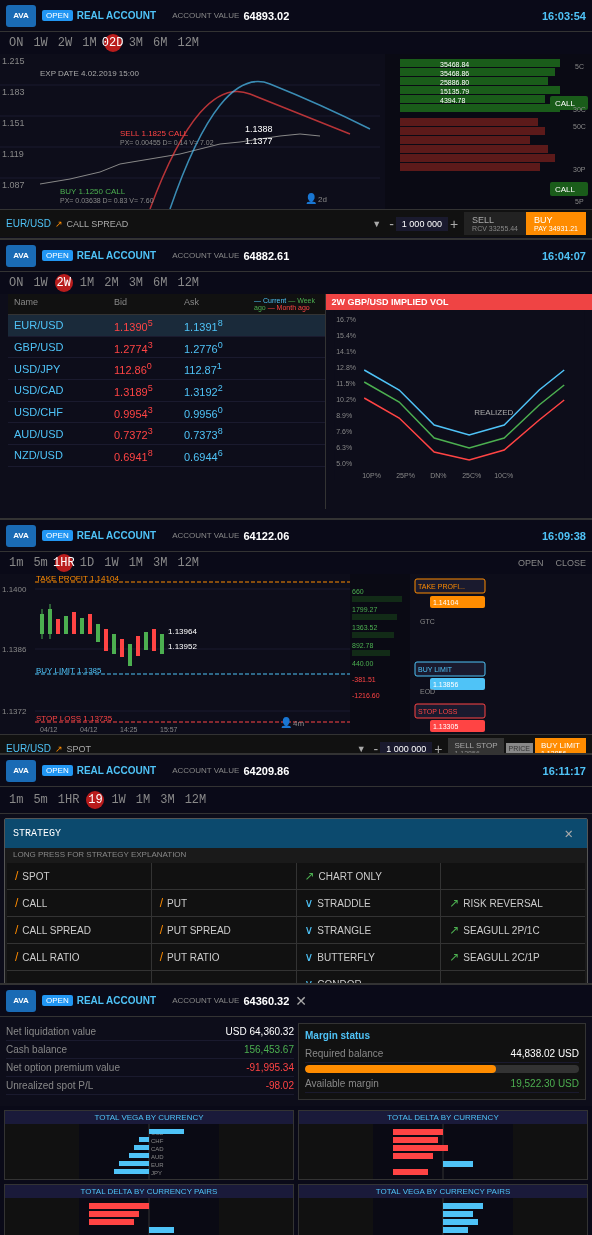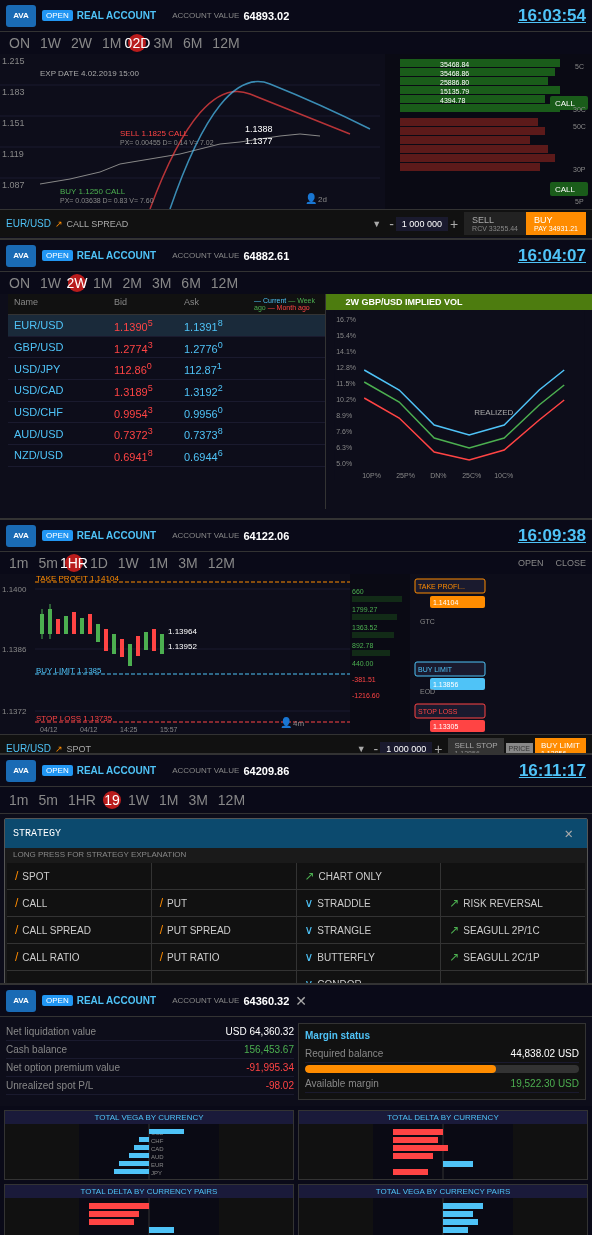--- a/index.html
+++ b/index.html
@@ -106,40 +106,40 @@
     .account-value {
       color: #fff;
       font-size: 11px;
       font-weight: bold;
       margin-left: 4px;
     }
 
     .time-display {
       margin-left: auto;
       color: #4fc3f7;
-      font-size: 17px;
+      font-size: 11px;
       font-weight: bold;
-      text-decoration: underline;
     }
 
     
     .timeframe-bar {
       display: flex;
       align-items: center;
       padding: 2px 6px;
       background: #0a0a18;
       height: 22px;
       gap: 4px;
     }
 
     .tf-btn {
       color: #888;
-      font-size: 14px;
+      font-size: 12px;
       cursor: pointer;
       padding: 1px 3px;
+      font-family: Liberation Mono, monospace;
     }
 
     .tf-btn.active {
       background: #b91c1c;
       color: #fff;
       border-radius: 50%;
       width: 18px;
       height: 18px;
       display: flex;
       align-items: center;
@@ -530,21 +530,21 @@
       </div>
 
       <div class="currency-row">
         <span class="currency-name">NZD/USD</span>
         <span class="bid-price">0.6941<sup style="font-size:9px;color:#ff4444;">8</sup></span>
         <span class="ask-price">0.6944<sup style="font-size:9px;color:#4fc3f7;">6</sup></span>
       </div>
     </div>
 
     <div class="right-col">
-      <div style="padding:3px 20px;background:#4d7c0f;font-size:9px;color:#fff;font-weight:bold;">2W GBP/USD IMPLIED VOL</div>
+      <div style="padding:3px 6px;background:#ef4444;font-size:9px;color:#fff;font-weight:bold;">2W GBP/USD IMPLIED VOL</div>
       <svg class="vol-svg" viewBox="0 0 250 170" style="width:100%;height:170px;">
         <rect width="250" height="170" fill="#0d0d1a"></rect>
 
         <text x="2" y="12" fill="#888" font-size="7">16.7%</text>
         <text x="2" y="28" fill="#888" font-size="7">15.4%</text>
         <text x="2" y="44" fill="#888" font-size="7">14.1%</text>
         <text x="2" y="60" fill="#888" font-size="7">12.8%</text>
         <text x="2" y="76" fill="#888" font-size="7">11.5%</text>
         <text x="2" y="92" fill="#888" font-size="7">10.2%</text>
         <text x="2" y="108" fill="#888" font-size="7">8.9%</text>

